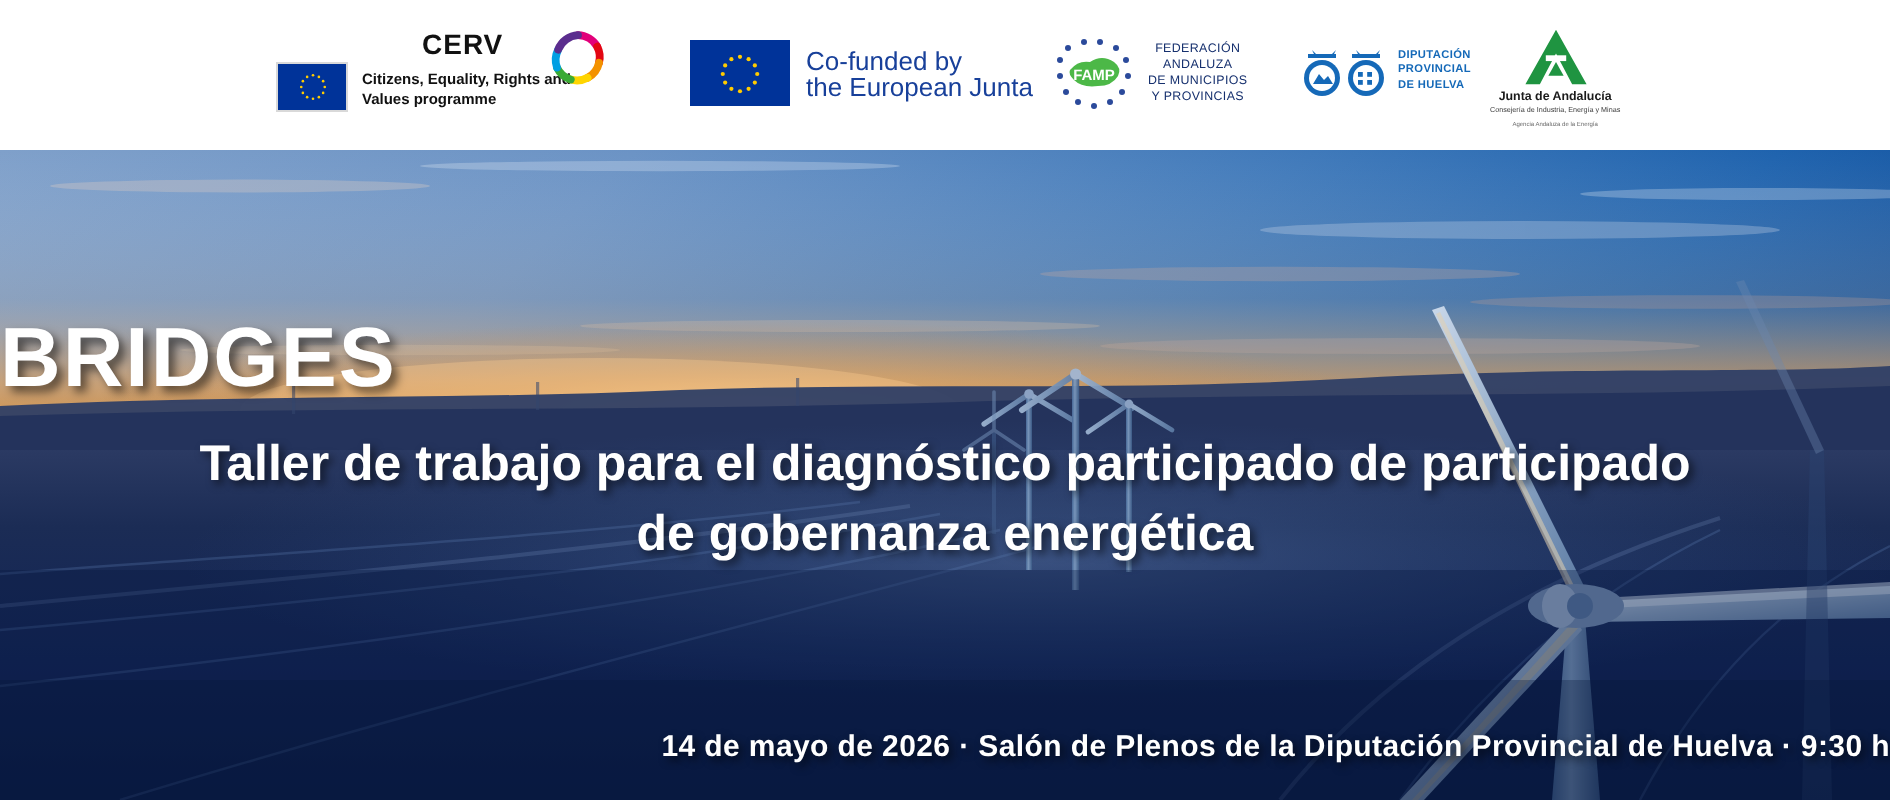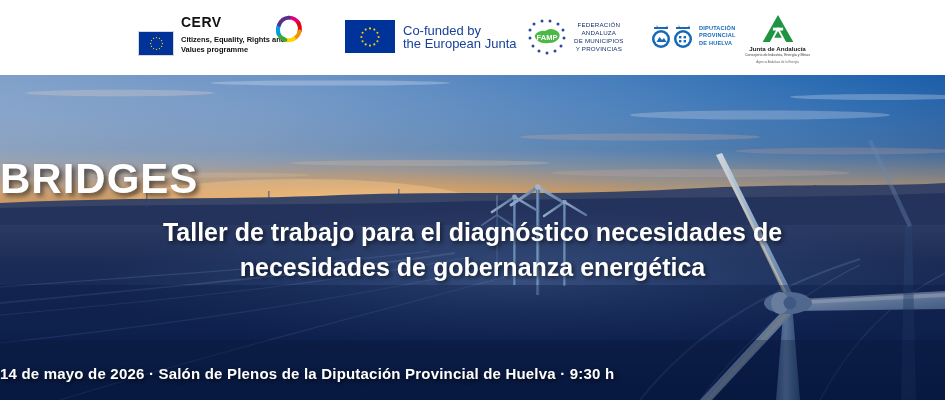--- a/index.html
+++ b/index.html
@@ -56,20 +56,21 @@
     margin-left: -7.5px; margin-top: -7.5px;
   }
   .cerv-text-wrap { display: block; }
   .cerv-title {
     font-size: 14px;
     font-weight: bold;
     letter-spacing: 0.5px;
     color: #111111;
     line-height: 16px;
     margin-bottom: 5px;
+    margin-left: 30px;
   }
   .cerv-sub {
     font-size: 7.5px;
     font-weight: bold;
     color: #111111;
     line-height: 10px;
     max-width: 105px;
   }
   .cerv-ring {
     position: absolute;
@@ -182,21 +183,21 @@
     font-size: 25px;
     font-weight: bold;
     color: #ffffff;
     line-height: 35px;
     text-shadow: 2px 2px 4px rgba(0,0,0,0.6);
   }
   .title-meta {
     position: absolute;
     left: 0; top: 290px;
     width: 945px;
-    text-align: left;
+    text-align: right;
     font-size: 15px;
     font-weight: bold;
     color: #ffffff;
     letter-spacing: 0.2px;
     text-shadow: 2px 2px 4px rgba(0,0,0,0.65);
   }
 </style>
 </head>
 <body>
 
@@ -494,18 +495,18 @@
         <path d="M905 150 L912 150 L916 325 L901 325 Z" fill="#2c4673" opacity="0.55"></path>
         <path d="M908 152 L868 66 L872 65 L912 150 Z" fill="#6b87b0" opacity="0.5"></path>
       </g>
 
       <rect x="0" y="210" width="945" height="115" fill="#0a1a42" opacity="0.35"></rect>
       <rect x="0" y="265" width="945" height="60" fill="#081638" opacity="0.30"></rect>
     </svg>
 
     <div class="hero-content">
       <div class="title-main">BRIDGES</div>
-      <div class="title-sub">Taller de trabajo para el diagnóstico necesidades de necesidades de gobernanza energética</div>
+      <div class="title-sub">Taller de trabajo para el diagnóstico participado de participado de gobernanza energética</div>
       <div class="title-meta">14 de mayo de 2026 · Salón de Plenos de la Diputación Provincial de Huelva · 9:30 h</div>
     </div>
 
   </div>
 </div>
 
 </body></html>

